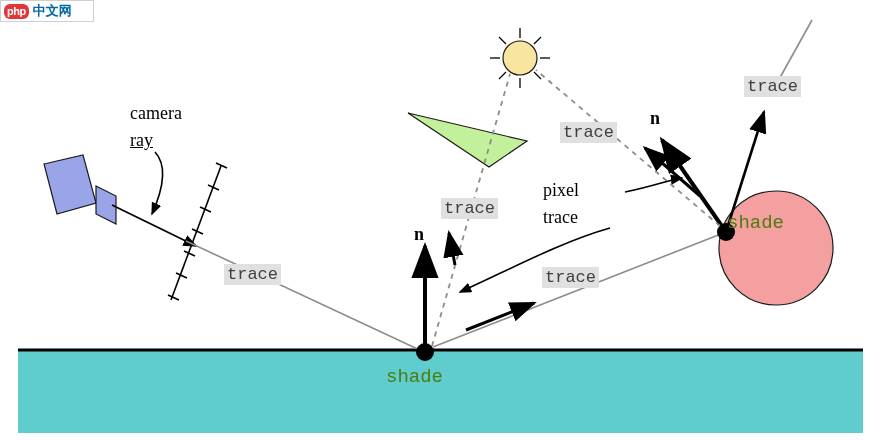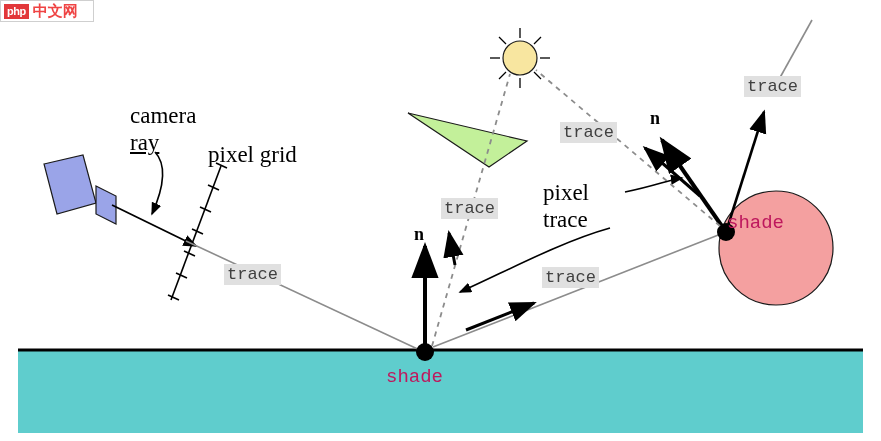--- a/index.html
+++ b/index.html
@@ -36,29 +36,29 @@
     padding-left: 3px;
   }
   .logo-badge {
     background: #e2373a;
     color: #ffffff;
     font-family: "Liberation Sans", sans-serif;
     font-size: 11px;
     font-weight: bold;
     line-height: 13px;
     padding: 1px 3px;
-    border-radius: 0;
+    border-radius: 6px;
     letter-spacing: -0.5px;
   }
   .logo-text {
     margin-left: 4px;
     font-family: "Liberation Sans", sans-serif;
-    font-size: 15px;
+    font-size: 13px;
     font-weight: bold;
-    color: #ef4444;
+    color: #0369a1;
     letter-spacing: 0px;
   }
   .lbl {
     position: absolute;
     font-family: "Liberation Serif", serif;
     color: #000000;
     white-space: nowrap;
   }
   .mono-lbl {
     position: absolute;
@@ -67,32 +67,32 @@
     color: #404040;
     background: #e0e0e0;
     padding: 1px 3px;
     white-space: nowrap;
     letter-spacing: 0px;
   }
   .mono-plain {
     position: absolute;
     font-family: "Liberation Mono", monospace;
     font-size: 17px;
-    color: #be185d;
+    color: #4d7c0f;
     background: transparent;
     white-space: nowrap;
   }
   .n-lbl {
     position: absolute;
     font-family: "Liberation Serif", serif;
     font-size: 18px;
     font-weight: bold;
     color: #000000;
   }
-  .txt-serif-19 { font-size: 23px; }
+  .txt-serif-19 { font-size: 18px; }
 </style>
 </head>
 <body>
 
 <div id="stage">
 
   <svg id="diagram-svg" viewBox="0 0 881 441" xmlns="http://www.w3.org/2000/svg">
     <defs>
       <marker id="arrowBlack" markerWidth="10" markerHeight="10" refX="7" refY="3.2" orient="auto">
         <path d="M0,0 L8,3.2 L0,6.4 z" fill="#000000"></path>
@@ -172,21 +172,20 @@
     <path d="M625,192 C 655,186 668,180 682,178" fill="none" stroke="#000000" stroke-width="1.6" marker-end="url(#arrowBlack)"></path>
     <path d="M610,228 C 560,242 505,272 460,292" fill="none" stroke="#000000" stroke-width="1.6" marker-end="url(#arrowBlack)"></path>
 
     <line x1="726" y1="232" x2="764" y2="112" stroke="#000000" stroke-width="2.6" marker-end="url(#arrowBlackThin)"></line>
     <line x1="772" y1="92" x2="812" y2="20" stroke="#8c8c8c" stroke-width="1.6"></line>
   </svg>
 
   <div class="lbl txt-serif-19" style="left:130px; top:103px;">camera</div>
   <div class="lbl txt-serif-19" style="left:130px; top:130px;text-decoration:underline;">ray</div>
 
-  <div class="lbl txt-serif-19" style="left:208px; top:142px;">pixel grid</div>
 
   <div class="lbl txt-serif-19" style="left:543px; top:180px;">pixel</div>
   <div class="lbl txt-serif-19" style="left:543px; top:207px;">trace</div>
 
   <div class="mono-lbl" style="left:224px; top:264px;">trace</div>
   <div class="mono-lbl" style="left:441px; top:198px;">trace</div>
   <div class="mono-lbl" style="left:542px; top:267px;">trace</div>
   <div class="mono-lbl" style="left:560px; top:122px;">trace</div>
   <div class="mono-lbl" style="left:744px; top:76px;">trace</div>
 

